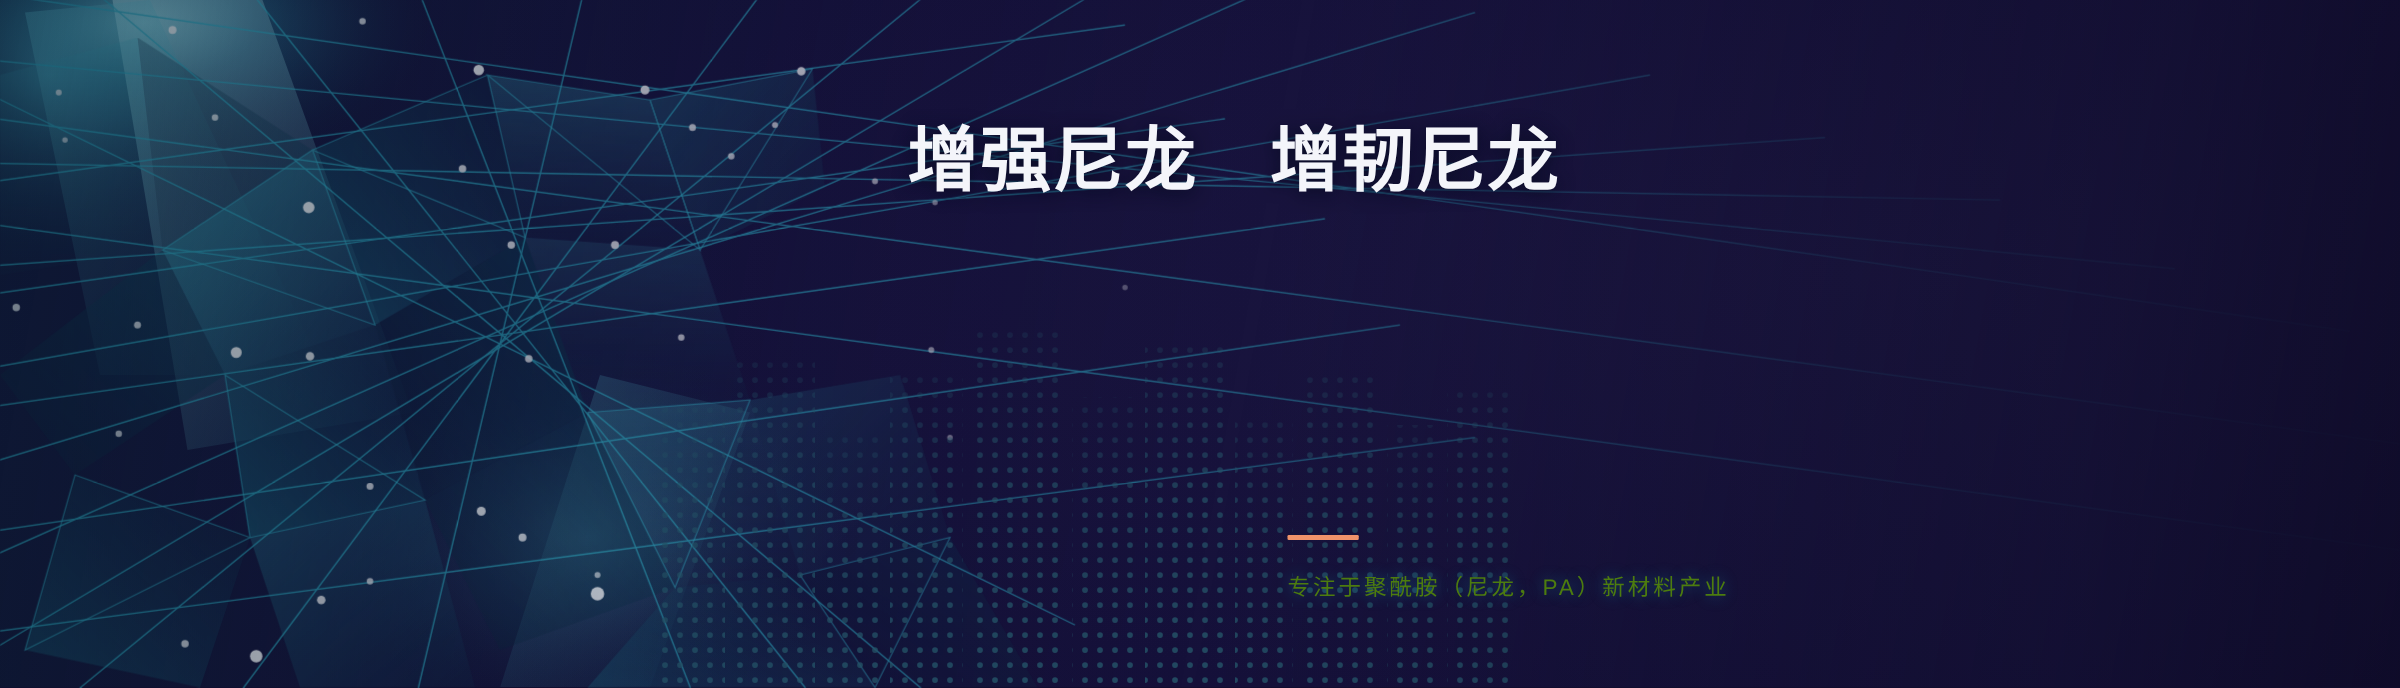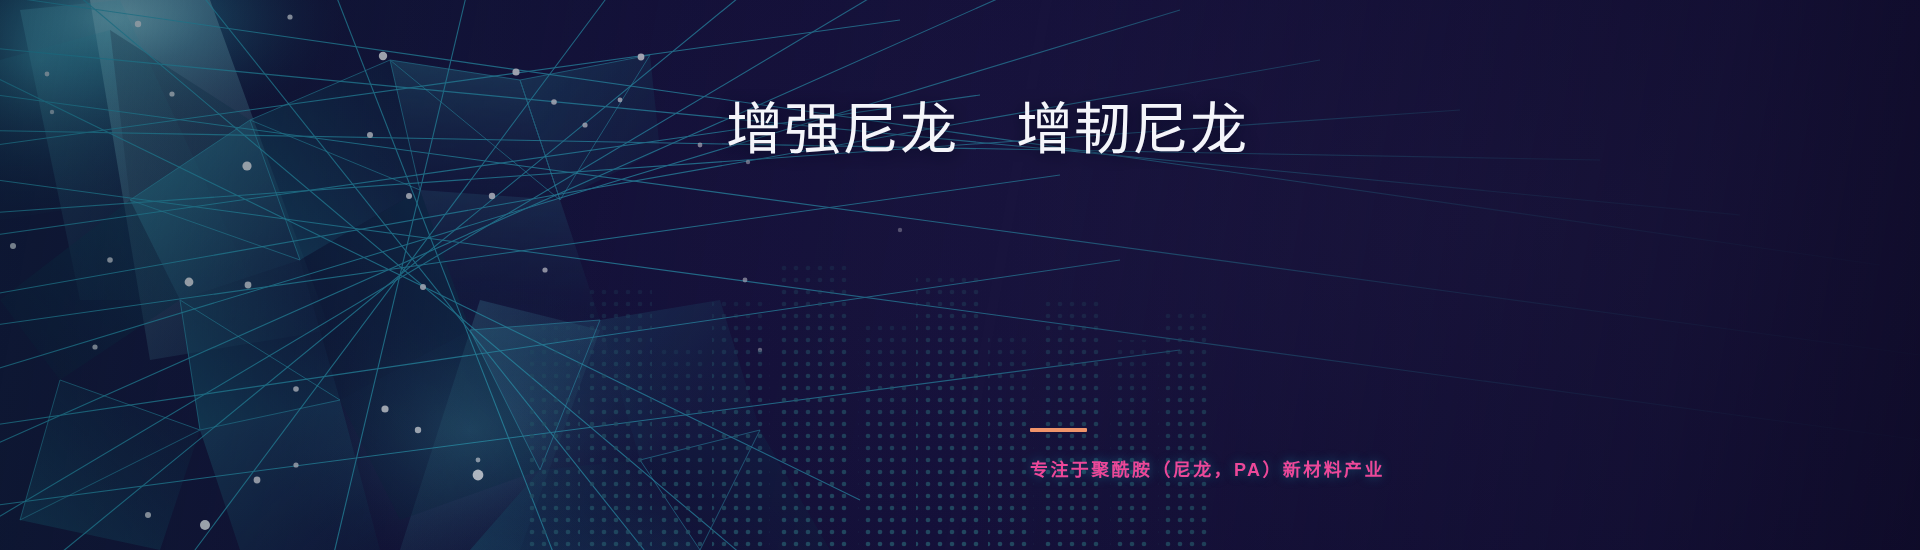--- a/index.html
+++ b/index.html
@@ -45,42 +45,42 @@
   .content {
     position:absolute;
     left:726px; top:86px;
     width:760px;
     z-index:10;
   }
 
   .headline {
     color:#f4f5fa;
     font-size:57px;
-    font-weight:normal;
+    font-weight:bold;
     line-height:86px;
     letter-spacing:1px;
     white-space:pre;
     text-shadow:0 2px 14px rgba(4,10,30,.75);
   }
 
   .tagline-block {
     position:absolute;
     left:1030px; top:428px;
     z-index:10;
   }
   .divider {
     width:57px; height:4px;
     background:#f0936a;
     border-radius:1px;
     margin-bottom:23px;
   }
   .tagline {
-    color:#ec4899;
+    color:#4d7c0f;
     font-size:18px;
-    font-weight:bold;
+    font-weight:normal;
     letter-spacing:2.4px;
     white-space:pre;
     text-shadow:0 0 12px rgba(31,211,230,.35);
   }
 </style>
 </head>
 <body>
 
 <div class="banner">
 

